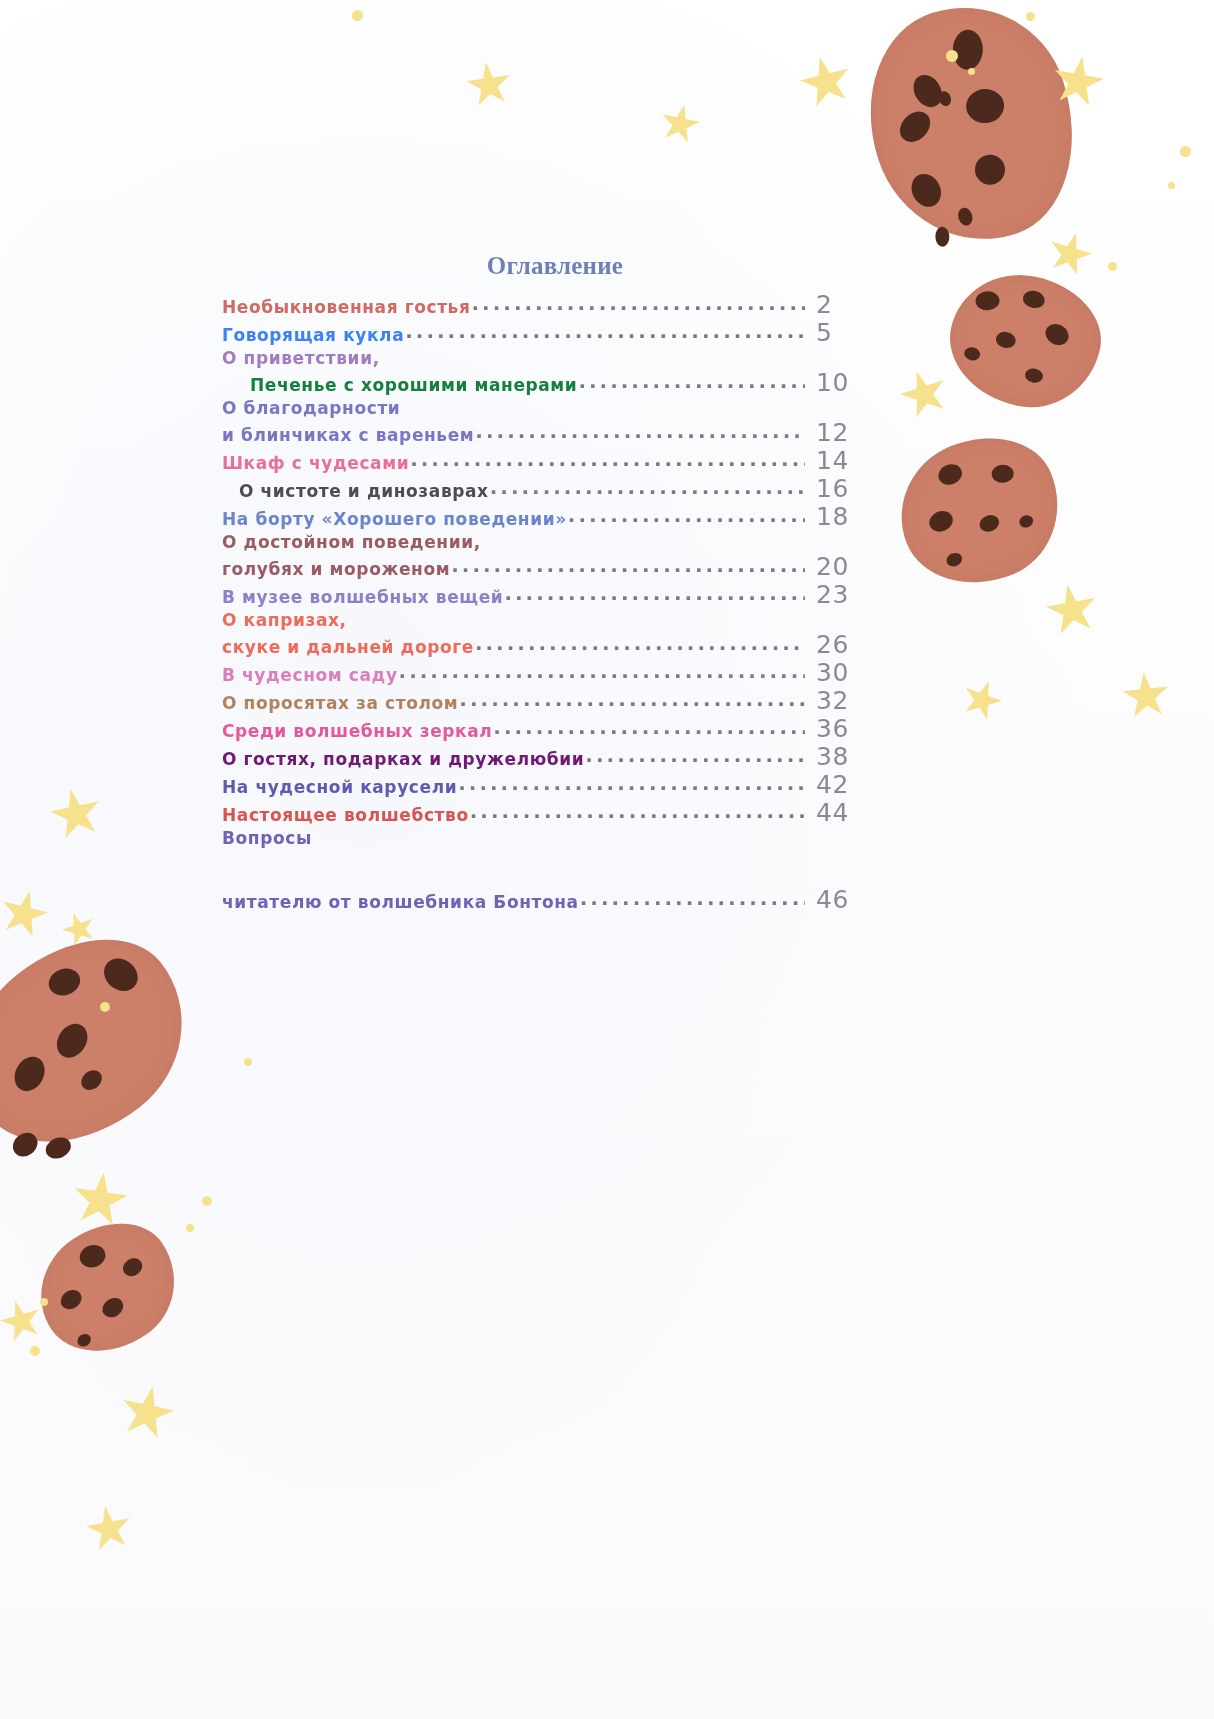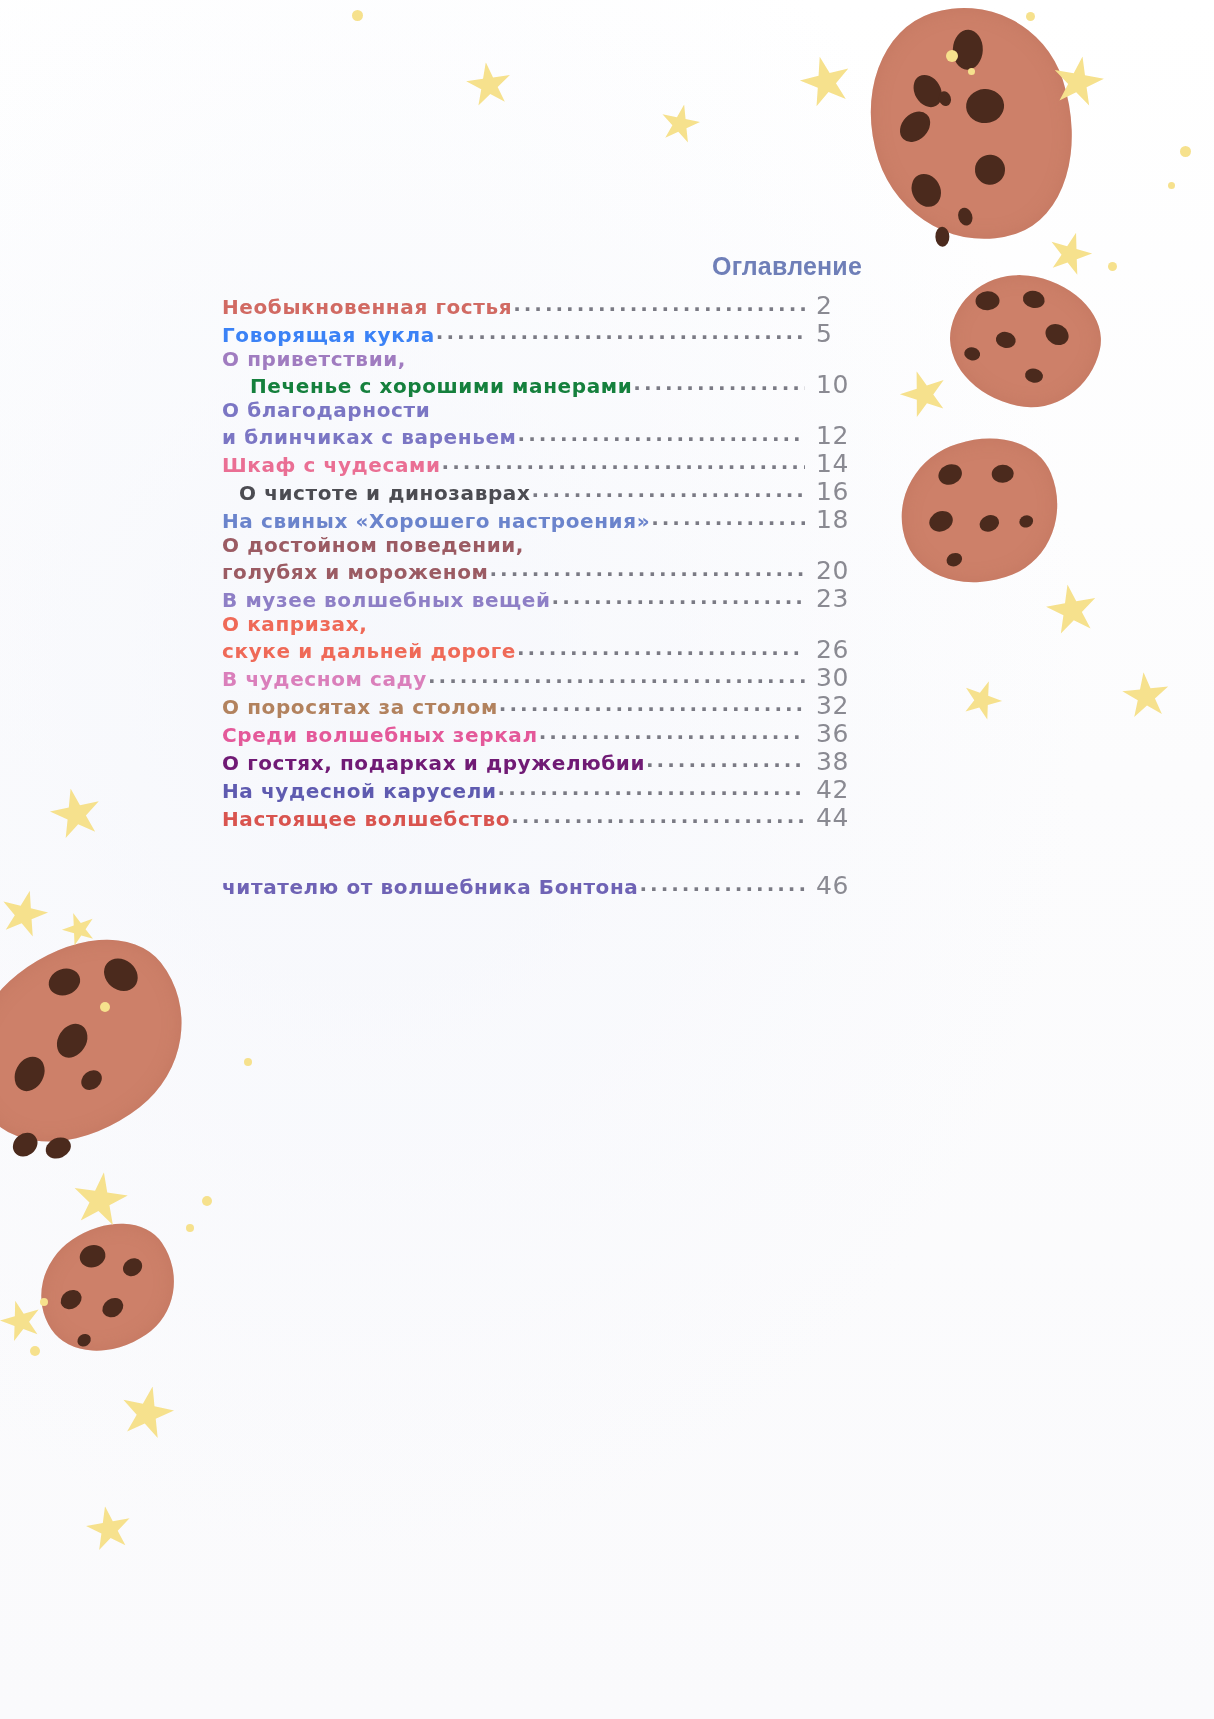--- a/index.html
+++ b/index.html
@@ -53,41 +53,41 @@
   }
 
   
   #toc {
     position: absolute;
     left: 222px;
     top: 252px;
     width: 640px;
   }
   #toc-title {
-    font-family: Liberation Sans, sans-serif;
+    font-family: Liberation Serif, serif;
     font-weight: 700;
     font-size: 25px;
     color: #6f7fb8;
-    text-align: right;
+    text-align: center;
     letter-spacing: 0.2px;
     margin: 0 0 12px 0;
     padding-left: 26px;
   }
   .entry {
     display: flex;
     align-items: baseline;
     margin: 0;
     line-height: 1.0;
   }
   .entry + .entry { margin-top: 3px; }
 
   .entry-label {
     font-family: "DejaVu Sans", sans-serif;
     font-weight: 700;
-    font-size: 20px;
+    font-size: 17px;
     letter-spacing: 0.6px;
     white-space: nowrap;
     flex: 0 0 auto;
   }
   .leader {
     flex: 1 1 auto;
     position: relative;
     height: 1em;
     overflow: hidden;
     margin: 0 3px 0 1px;
@@ -245,21 +245,21 @@
           <span class="entry-label" style="color: rgb(234, 111, 148);">Шкаф  с  чудесами</span>
           <span class="leader"></span>
           <span class="page-num">14</span>
         </div>
         <div class="entry">
           <span class="entry-label" style="color: rgb(76, 76, 82); margin-left: 17px;">О  чистоте  и  динозаврах</span>
           <span class="leader"></span>
           <span class="page-num">16</span>
         </div>
         <div class="entry">
-          <span class="entry-label" style="color: rgb(107, 132, 204);">На  свиных  «Хорошего  настроения»</span>
+          <span class="entry-label" style="color: rgb(107, 132, 204);">На  борту  «Хорошего  поведении»</span>
           <span class="leader"></span>
           <span class="page-num">18</span>
         </div>
         <div class="entry cont-first">
           <span class="entry-label" style="color: rgb(155, 91, 99);">О  достойном  поведении,</span>
           <span class="leader"></span>
           <span class="page-num"></span>
         </div>
         <div class="entry">
           <span class="entry-label" style="color: rgb(155, 91, 99);">голубях  и  мороженом</span>
@@ -303,20 +303,25 @@
         </div>
         <div class="entry">
           <span class="entry-label" style="color: rgb(95, 91, 176); text-align: right;">На  чудесной  карусели</span>
           <span class="leader"></span>
           <span class="page-num">42</span>
         </div>
         <div class="entry">
           <span class="entry-label" style="color: rgb(217, 84, 79);">Настоящее  волшебство</span>
           <span class="leader"></span>
           <span class="page-num">44</span>
+        </div>
+        <div class="entry cont-first">
+          <span class="entry-label" style="color: rgb(111, 99, 181);">Вопросы</span>
+          <span class="leader"></span>
+          <span class="page-num"></span>
         </div>
         <div class="entry">
           <span class="entry-label" style="color: rgb(111, 99, 181); margin-top: 44px;">читателю  от  волшебника  Бонтона</span>
           <span class="leader"></span>
           <span class="page-num">46</span>
         </div>
       </div>
   </div>
 
 </div>

